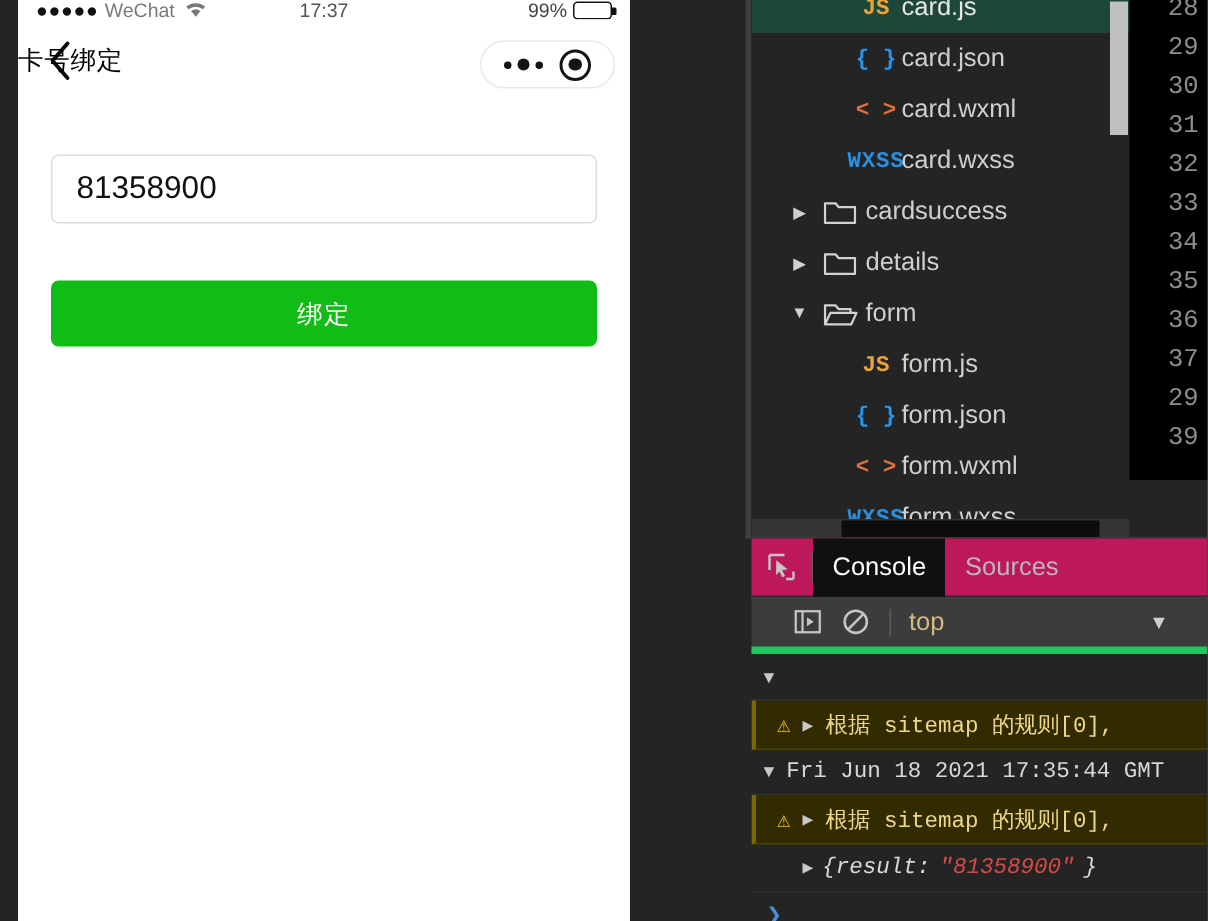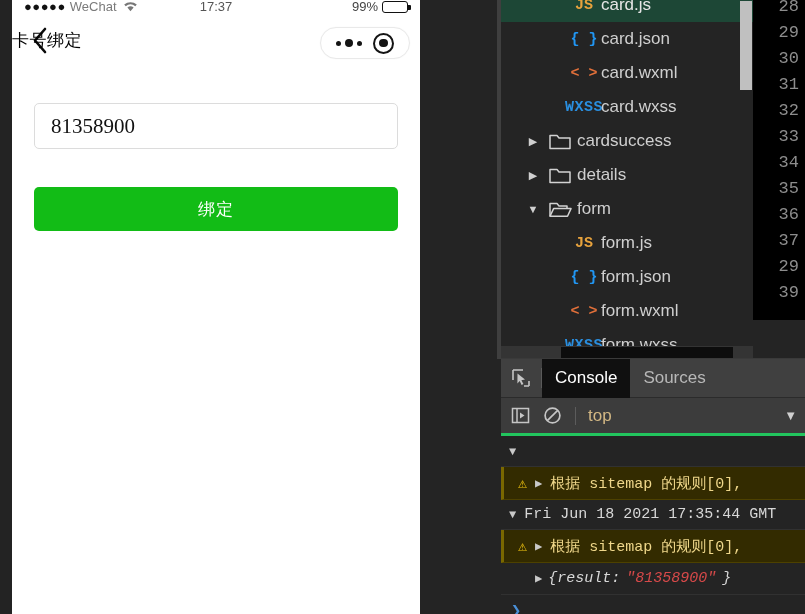--- a/index.html
+++ b/index.html
@@ -94,21 +94,21 @@
 
   .page-body { position:absolute; left:0; top:68px; width:408px; bottom:0; background:#fff; }
 
   .field-input {
     position: absolute; left: 22px; top: 35px;
     width: 364px; height: 46px;
     border: 1px solid #dcdcdc; border-radius: 5px;
     background: #fff;
     font-size: 21px; color: #111;
     padding: 0 16px;
-    font-family: Liberation Serif, serif;
+    font-family: Liberation Sans, sans-serif;
     outline: none;
   }
   .bind-button {
     position: absolute; left: 22px; top: 119px;
     width: 364px; height: 44px;
     border: none; border-radius: 5px;
     background: #12bc16;
     color: #ffffff; font-size: 17px;
     font-family: "Liberation Sans", sans-serif;
     cursor: pointer;
@@ -196,39 +196,39 @@
   }
 
   
   .devtools {
     position:absolute; left: 501px; top: 358px; width: 304px; height: 256px;
     background: #242424;
     border-top: 1px solid #3a3a3a;
   }
   .dt-tabbar {
     height: 39px; display:flex; align-items:center;
-    background: #404040;
+    background: #be185d;
     border-bottom: 1px solid #2b2b2b;
   }
   .dt-inspect {
     width: 40px; height: 39px; display:flex;align-items:center;justify-content:center;
     cursor:pointer;
   }
   .dt-sep { width:1px; height: 20px; background: #5a5a5a; }
   .dt-tab {
     height: 39px; padding: 0 13px; display:flex; align-items:center;
     color:#b8b8b8; font-size: 17px; cursor:pointer; white-space:nowrap;
   }
   .dt-tab.active { background:#101010; color:#ffffff; }
 
   .dt-toolbar {
     height: 38px; display:flex; align-items:center; gap: 10px;
-    padding: 0 8px;
+    padding: 0 26px;
     background: #3c3c3c;
-    border-bottom: 3px solid #22c55e;
+    border-bottom: 5px solid #22c55e;
   }
   .tb-icon { width:22px; height:22px; display:flex;align-items:center;justify-content:center; cursor:pointer; }
   .tb-sep { width:1px; height:18px; background:#5c5c5c; margin: 0 2px; }
   .tb-context {
     color:#d3b884; font-size: 17px;
     font-family: "Liberation Sans", sans-serif;
   }
   .tb-caret { margin-left:auto; color:#cfcfcf; font-size: 13px; }
 
   .dt-console {

